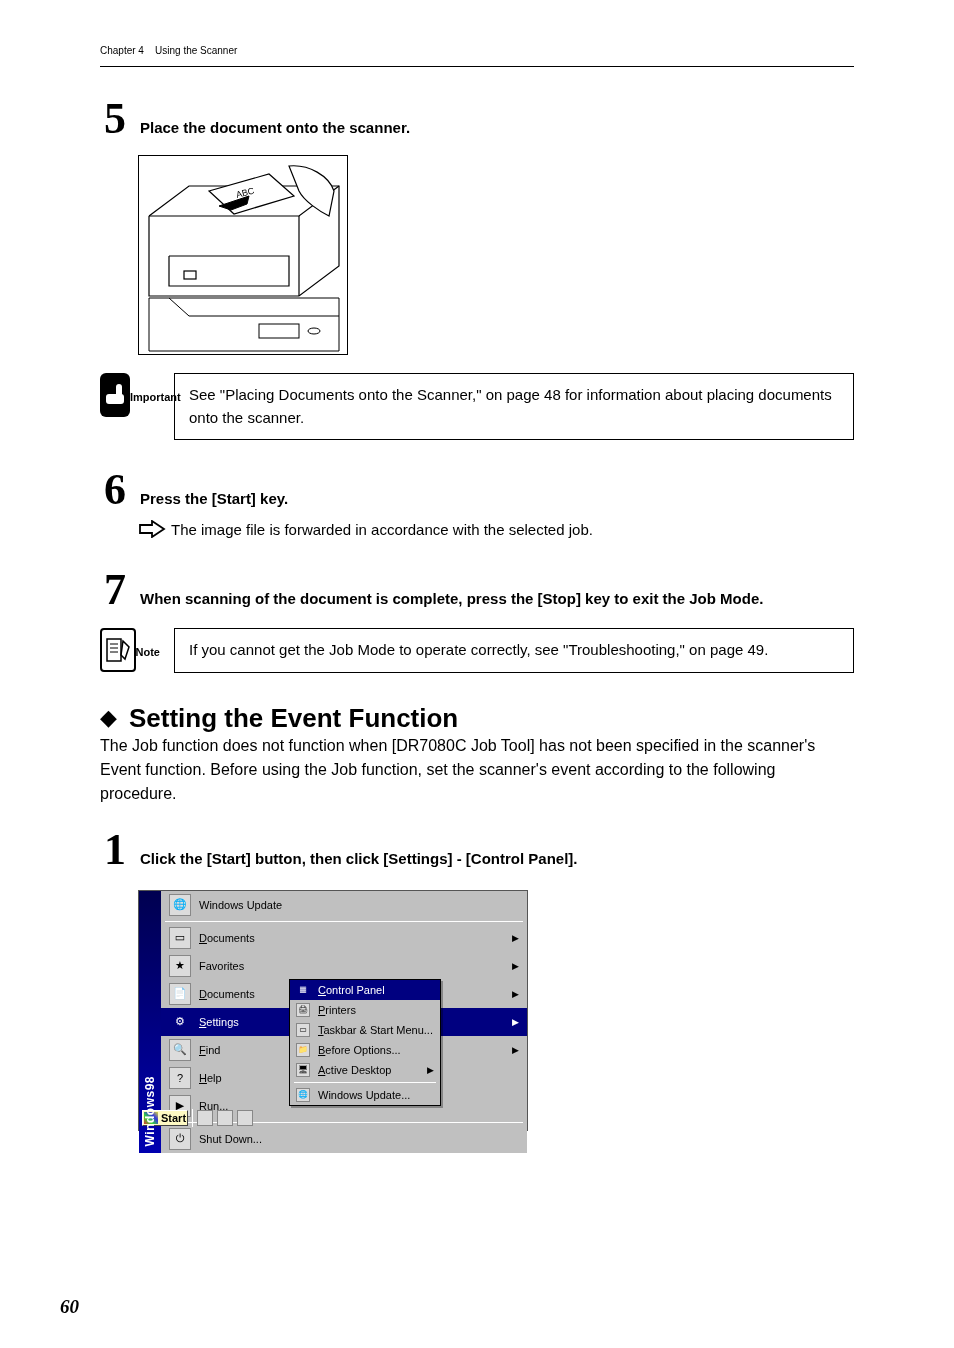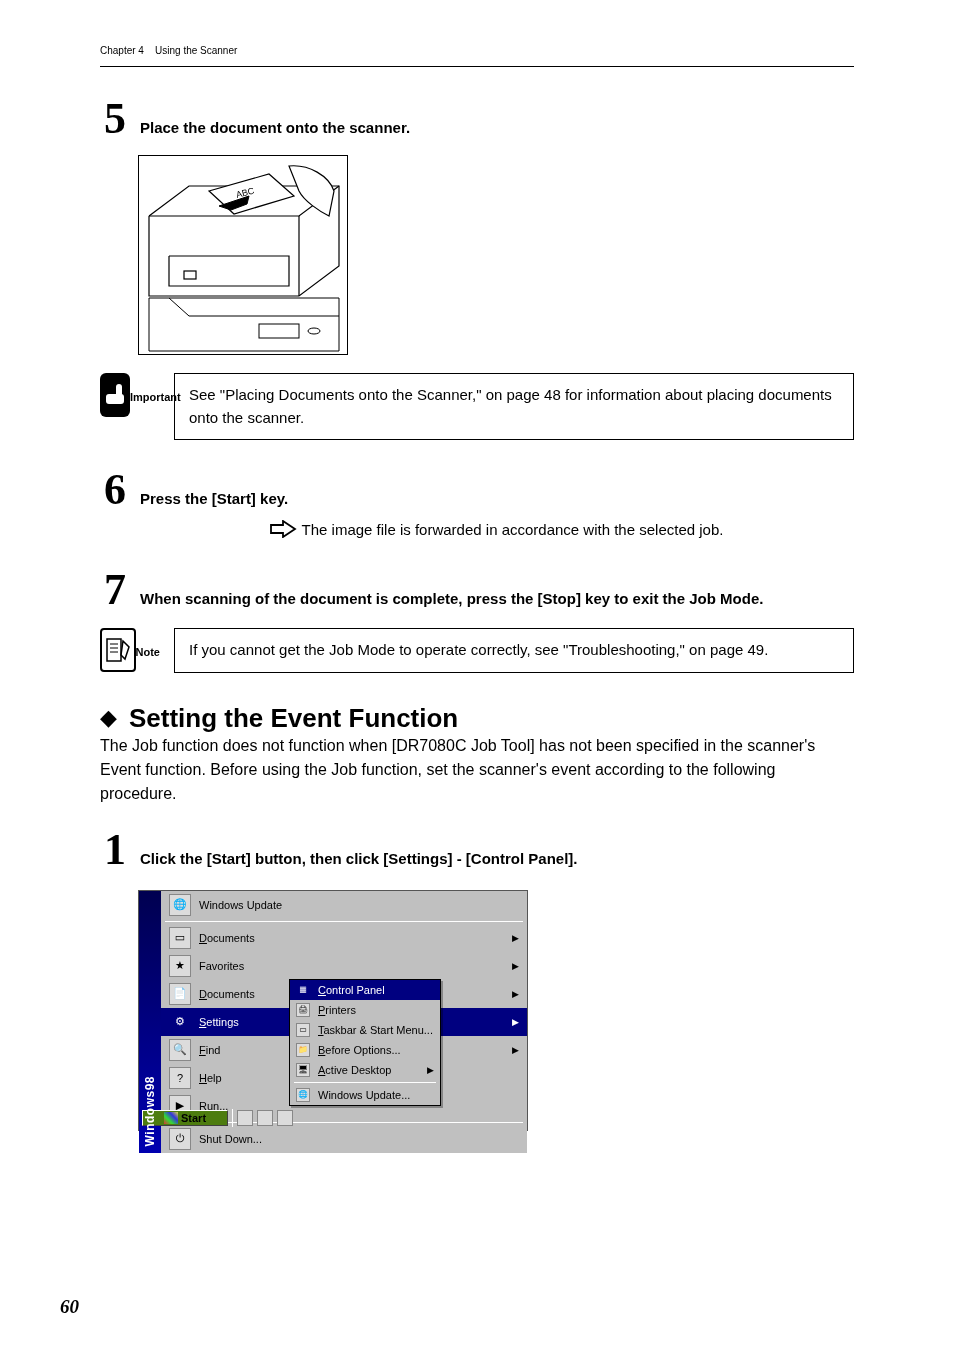--- a/index.html
+++ b/index.html
@@ -83,21 +83,20 @@
       padding: 10px 14px;
       font-size: 15px;
       line-height: 1.5;
       flex: 1;
     }
     .sub-step {
       display: flex;
       gap: 5px;
       margin: 8px 0 0 38px;
       align-items: flex-start;
-      justify-content: center;
     }
     .arrow-icon {
       width: 28px;
       flex-shrink: 0;
     }
     .sub-text {
       font-size: 15px;
       padding-top: 1px;
     }
     .section-heading-row {
@@ -175,22 +174,22 @@
       align-items: center;
       gap: 4px;
       background: #c0c0c0;
       border-top: 1px solid #fff;
       padding: 2px 3px;
       height: 24px;
     }
     .tb-start {
       display: inline-flex; align-items: center; gap: 3px;
       border: 1px solid #fff; border-right-color: #404040; border-bottom-color: #404040;
-      padding: 1px 21px; font-size: 11px; font-weight: bold;
-      background: #4d7c0f;
+      padding: 1px 1px; font-size: 11px; font-weight: bold;
+      background: #fef9c3;
     }
     .tb-sep { width: 1px; height: 18px; background: #808080; border-right: 1px solid #fff; }
     .tb-ico { width: 16px; height: 16px; background: #dcdcdc; border: 1px solid #888; }
     .underline-first::first-letter { text-decoration: underline; }
     .page-num {
       position: absolute;
       bottom: 30px;
       left: 60px;
       font-style: italic;
       font-weight: bold;

